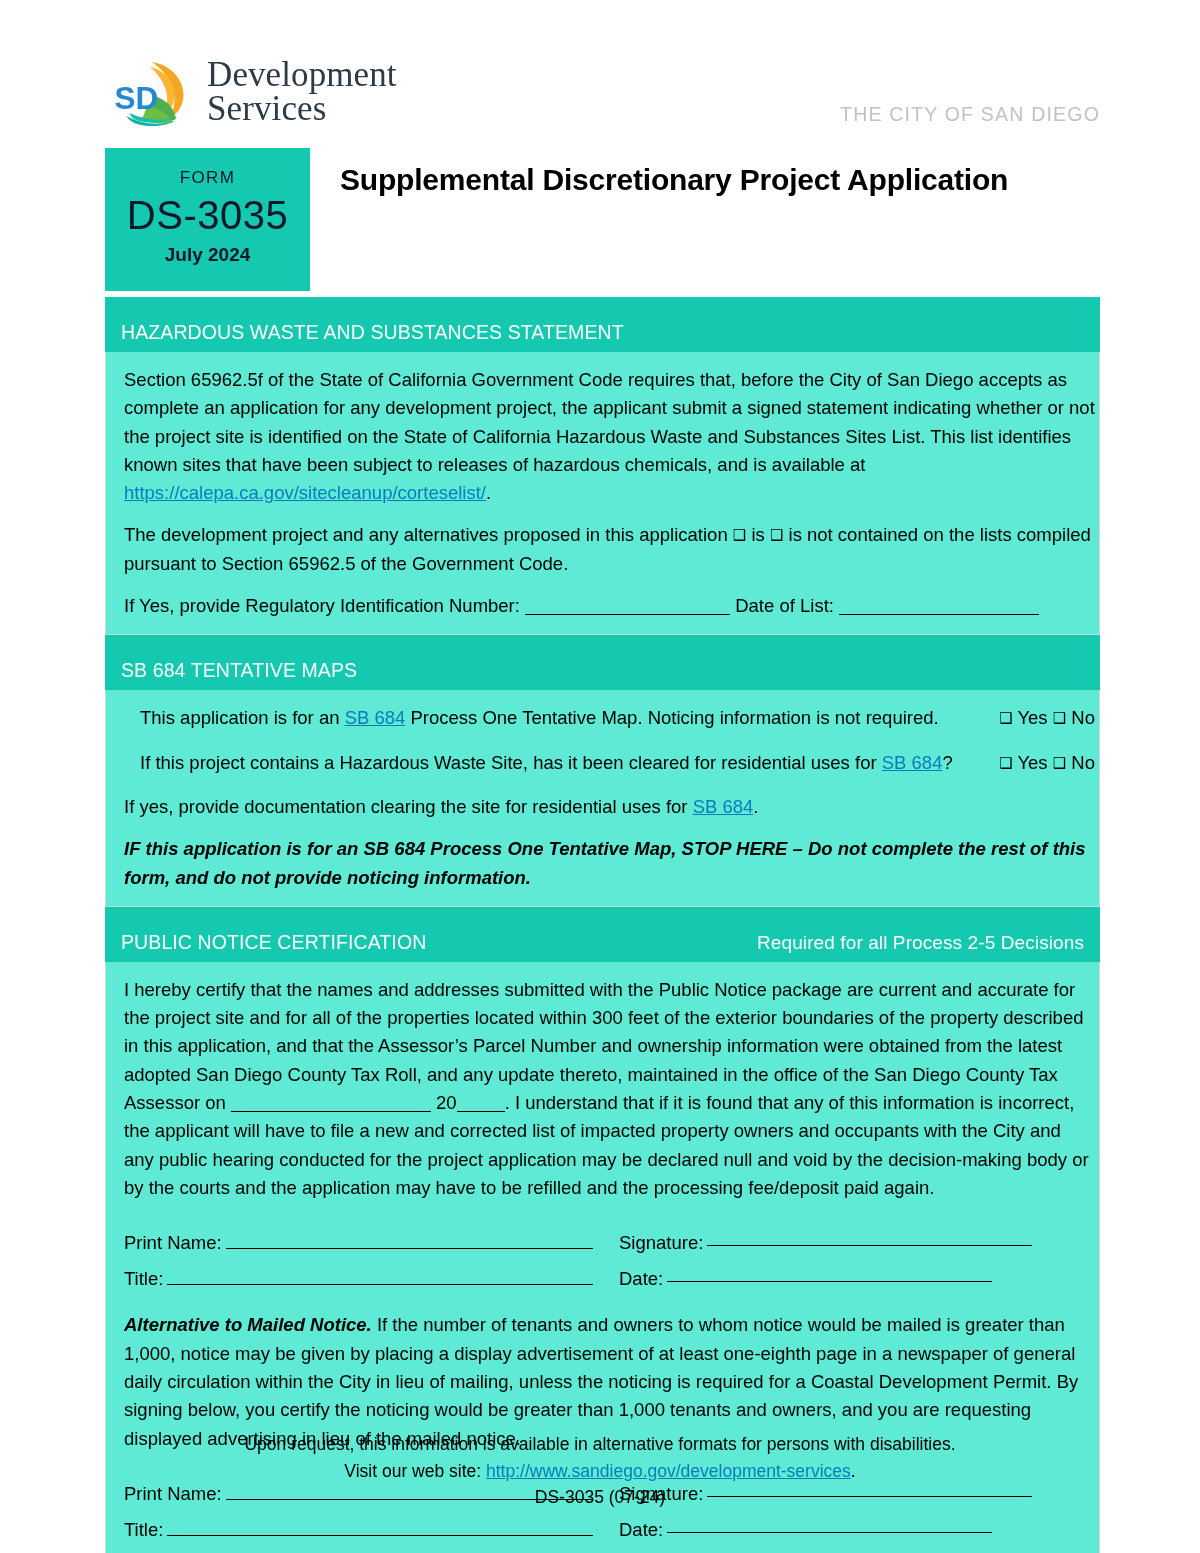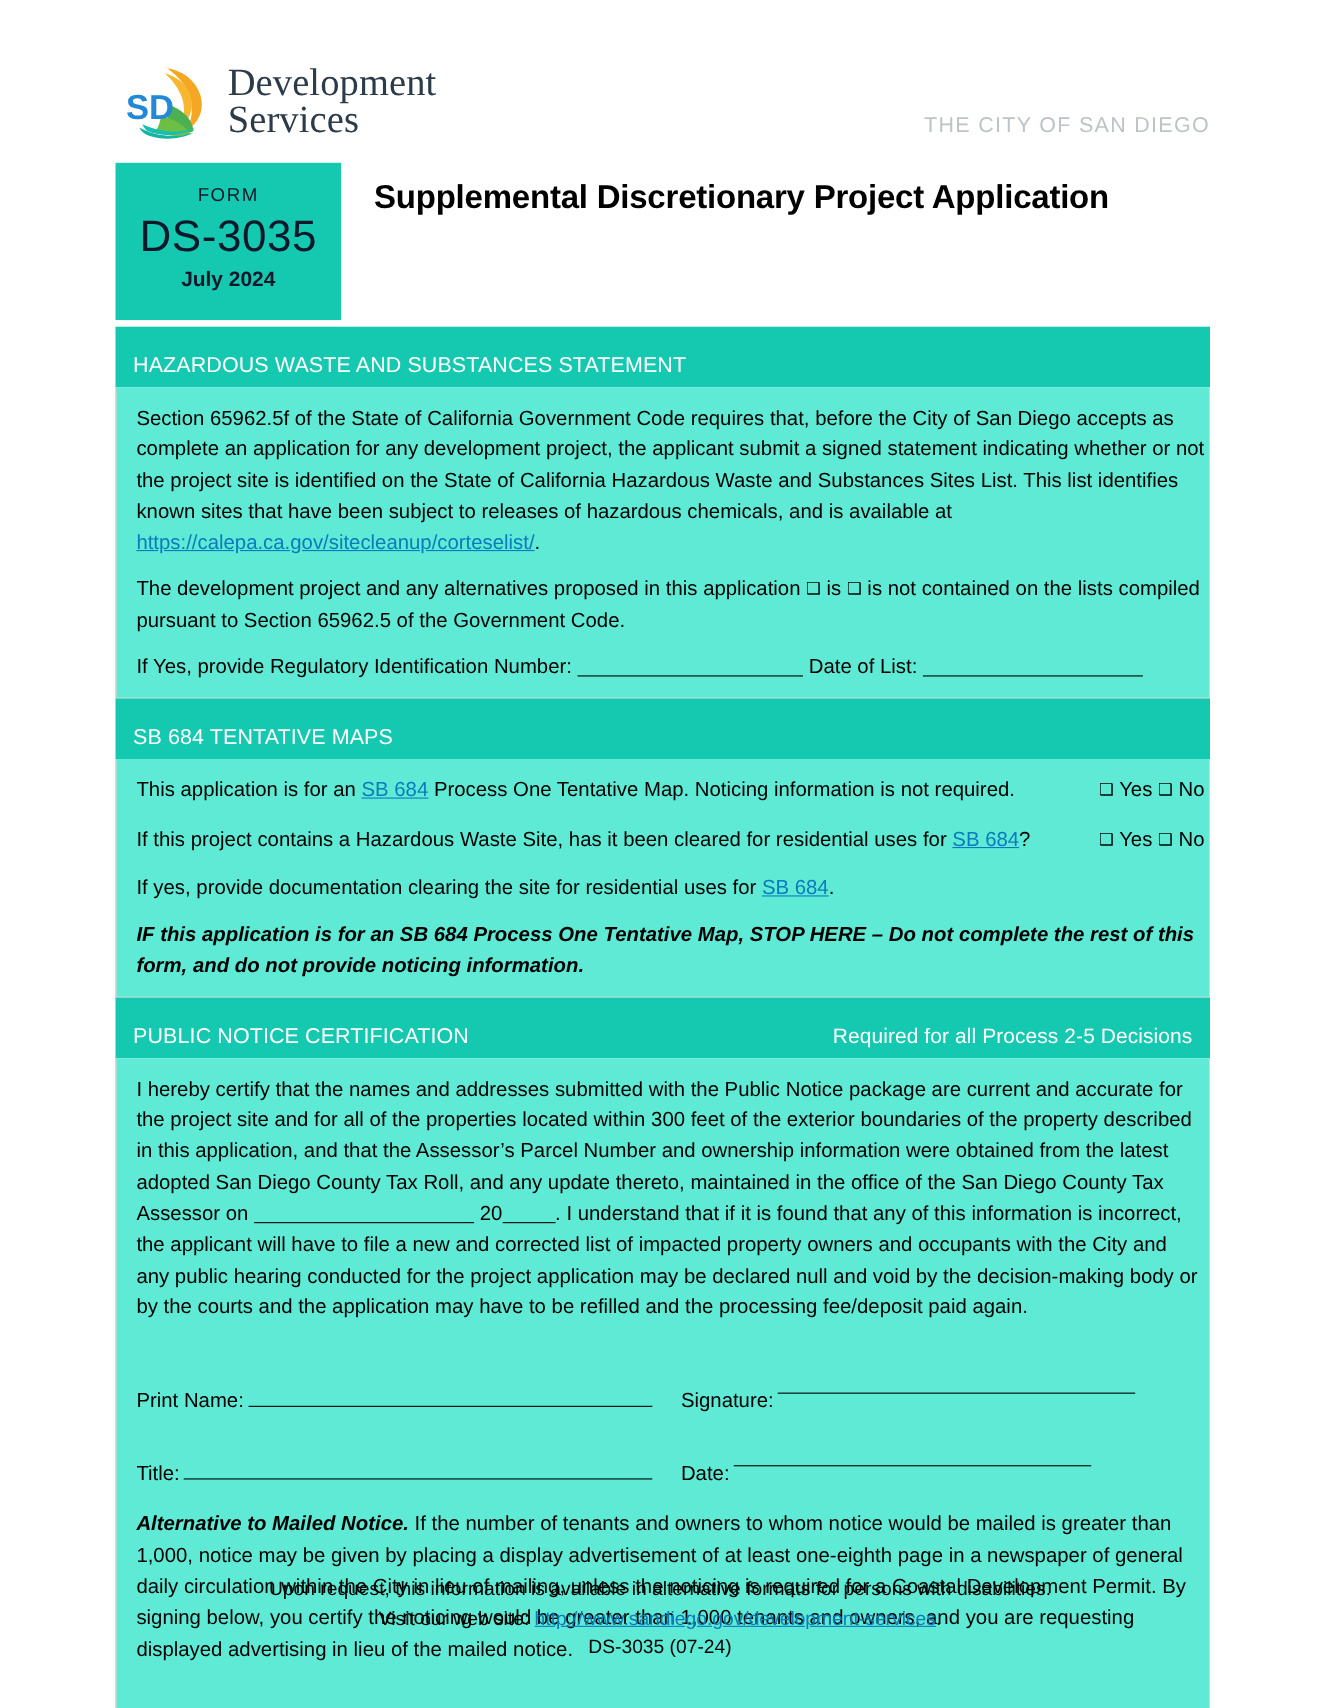--- a/index.html
+++ b/index.html
@@ -159,33 +159,33 @@
 
   
   .qrow {
     display: flex;
     justify-content: space-between;
     align-items: baseline;
     font-size: 18.5px;
     line-height: 1.53;
     margin-bottom: 16px;
   }
-  .qrow .q-text { flex: 1 1 auto; padding-right: 20px; }
+  .qrow .q-text { flex: 1 1 auto; padding-right: 20px; margin-left: 16px; }
   .qrow .q-opts { flex: 0 0 auto; white-space: nowrap; }
 
   
   .sigrow {
     display: flex;
     font-size: 18.5px;
     line-height: 1.6;
     margin-bottom: 6px;
   }
   .sig-left { width: 495px; display: flex; align-items: baseline; }
-  .sig-right { flex: 1 1 auto; display: flex; align-items: center; }
-  .sig-label { flex: 0 0 auto; padding-right: 4px; margin-top: 30px; }
+  .sig-right { flex: 1 1 auto; display: flex; align-items: flex-start; }
+  .sig-label { flex: 0 0 auto; padding-right: 4px; }
   .sig-line {
     flex: 1 1 auto;
     border-bottom: 1.5px solid #000;
     height: 17px;
     margin-right: 26px;
   }
   .sig-right .sig-line { margin-right: 0; max-width: 325px; }
 
   .blank {
     display: inline-block;

